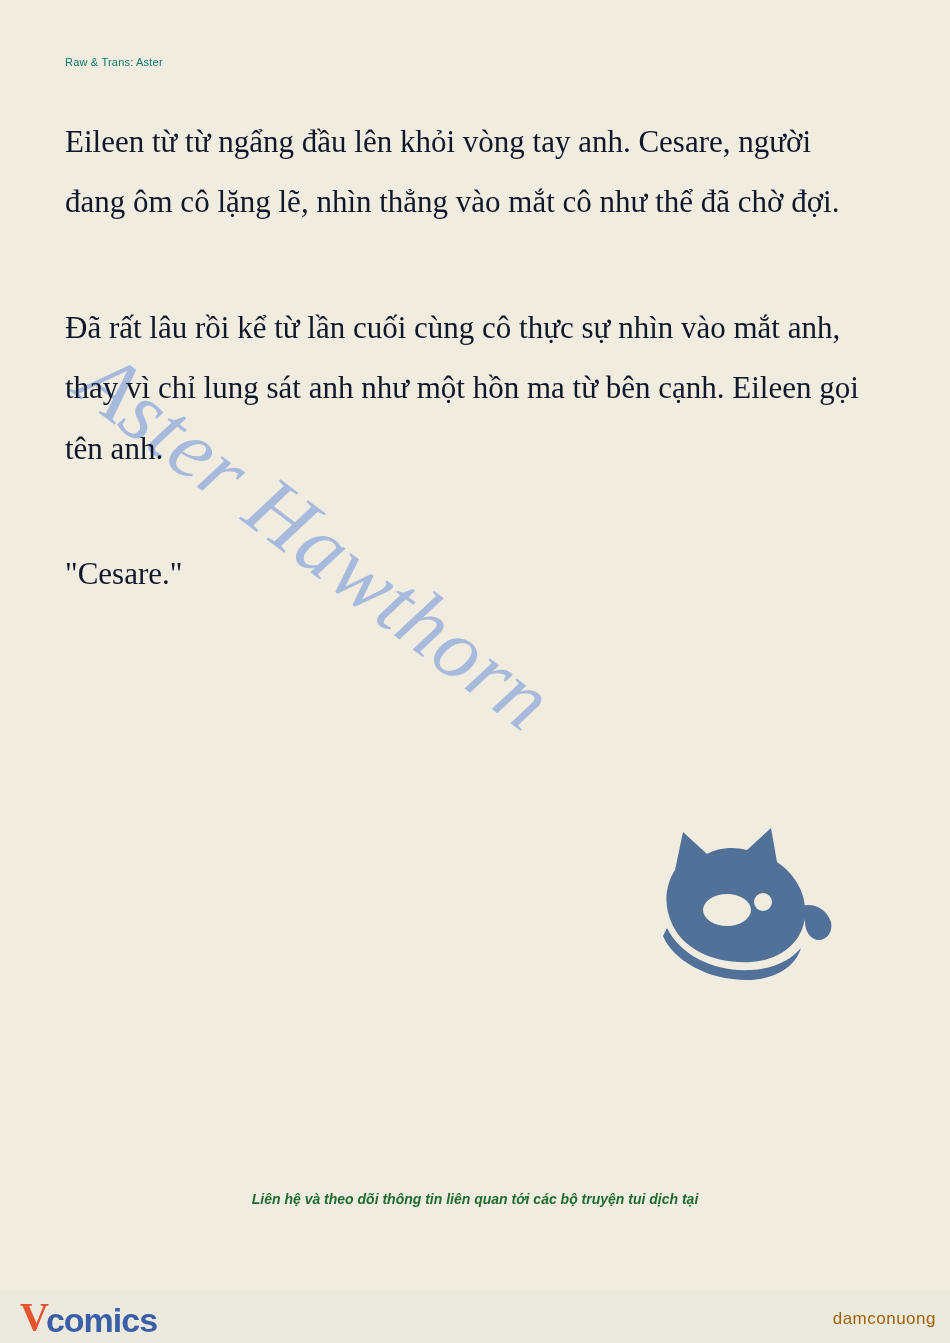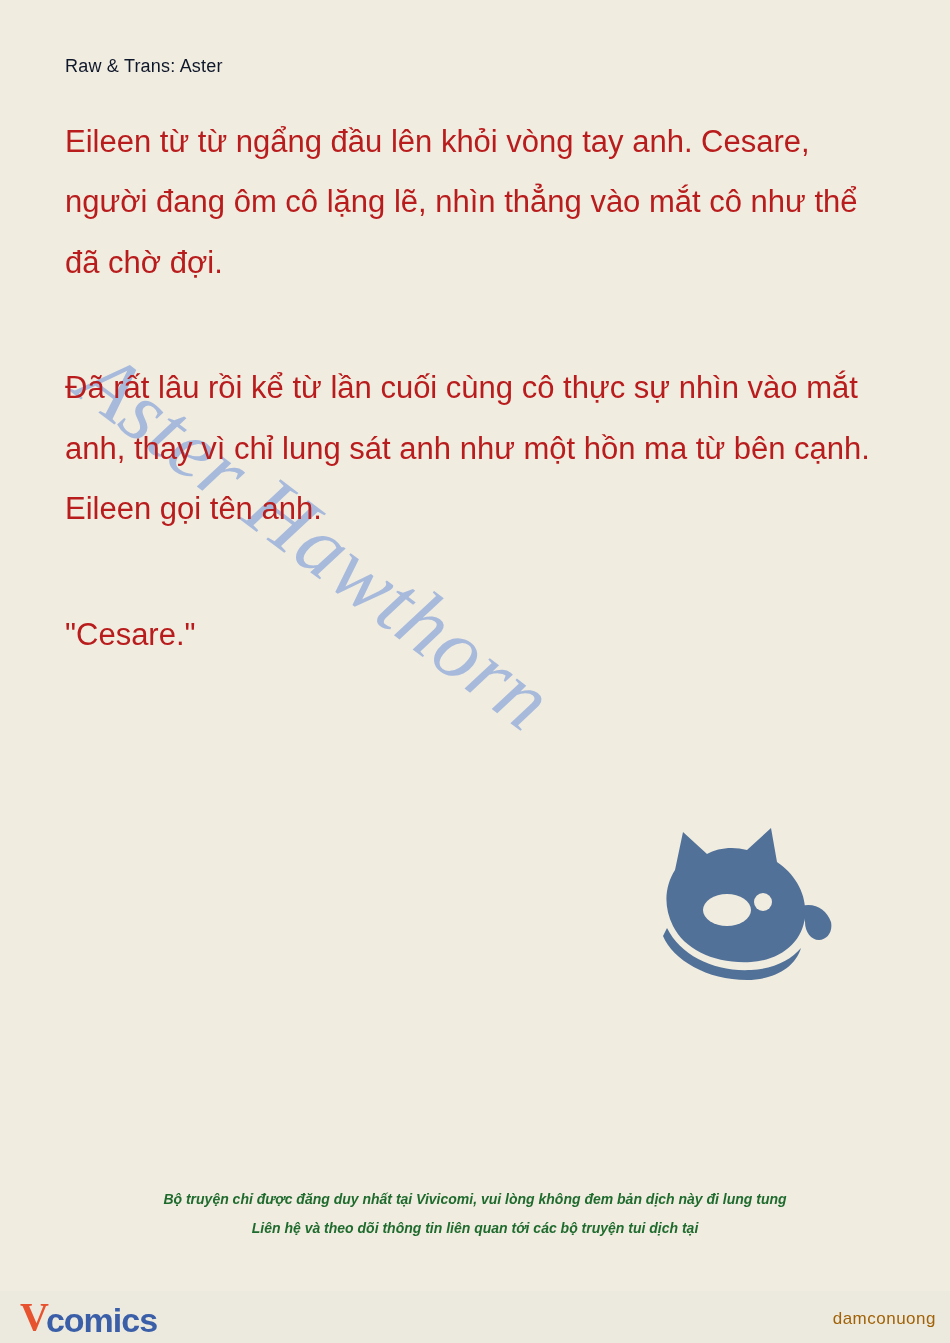--- a/index.html
+++ b/index.html
@@ -18,38 +18,38 @@
   .page {
     position: absolute;
     inset: 0;
   }
 
   .credit-line {
     position: absolute;
     top: 56px;
     left: 65px;
     font-family: "Liberation Sans", sans-serif;
-    font-size: 18px;
-    color: #0f172a;
+    font-size: 11px;
+    color: #0f766e;
     letter-spacing: 0.2px;
   }
 
   .body-text {
     position: absolute;
     left: 65px;
     top: 112px;
     width: 810px;
     z-index: 3;
   }
 
   .para {
-    font-family: Liberation Sans, sans-serif;
+    font-family: Liberation Serif, serif;
     font-size: 31px;
     line-height: 1.95;
-    color: #b91c1c;
+    color: #0f172a;
     margin: 0 0 1px 0;
   }
 
   .spacer-lg { height: 64px; }
   .spacer-md { height: 58px; }
 
   
   .watermark {
     position: absolute;
     left: 120px;
@@ -165,21 +165,20 @@
   <div class="body-text">
     <p class="para">Eileen từ từ ngẩng đầu lên khỏi vòng tay anh. Cesare, người đang ôm cô lặng lẽ, nhìn thẳng vào mắt cô như thể đã chờ đợi.</p>
     <div class="spacer-lg"></div>
     <p class="para">Đã rất lâu rồi kể từ lần cuối cùng cô thực sự nhìn vào mắt anh, thay vì chỉ lung sát anh như một hồn ma từ bên cạnh. Eileen gọi tên anh.</p>
     <div class="spacer-lg"></div>
     <p class="para">"Cesare."</p>
     <div class="spacer-md"></div>
   </div>
 
   <div class="footer-notes">
-    <div>Bộ truyện chỉ được đăng duy nhất tại Vivicomi, vui lòng không đem bản dịch này đi lung tung</div>
     <div>Liên hệ và theo dõi thông tin liên quan tới các bộ truyện tui dịch tại</div>
   </div>
 
   <div class="bottom-bar"></div>
 
   <div class="logo">
     <span class="logo-v">V</span>
     <span class="logo-text">comics</span>
   </div>
 

